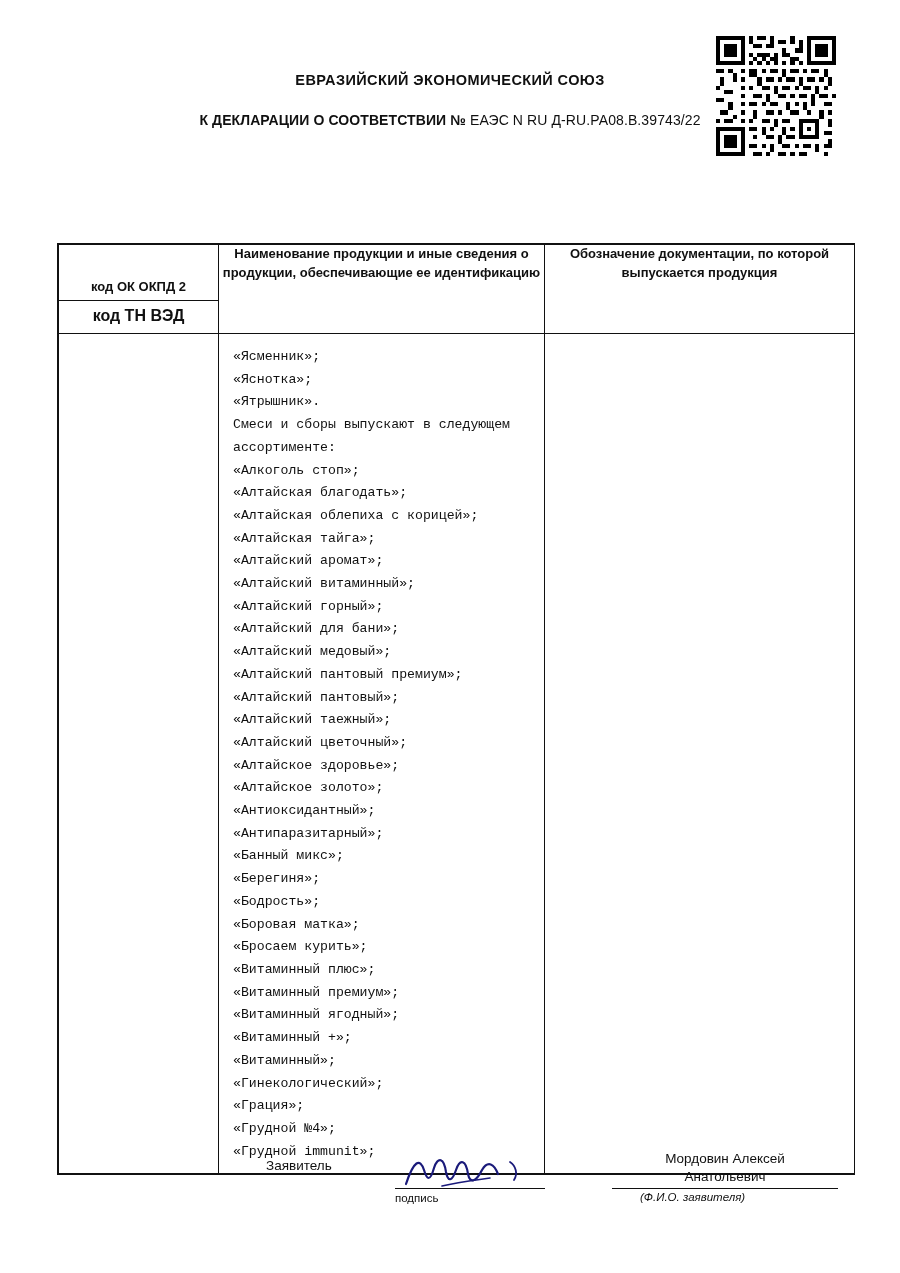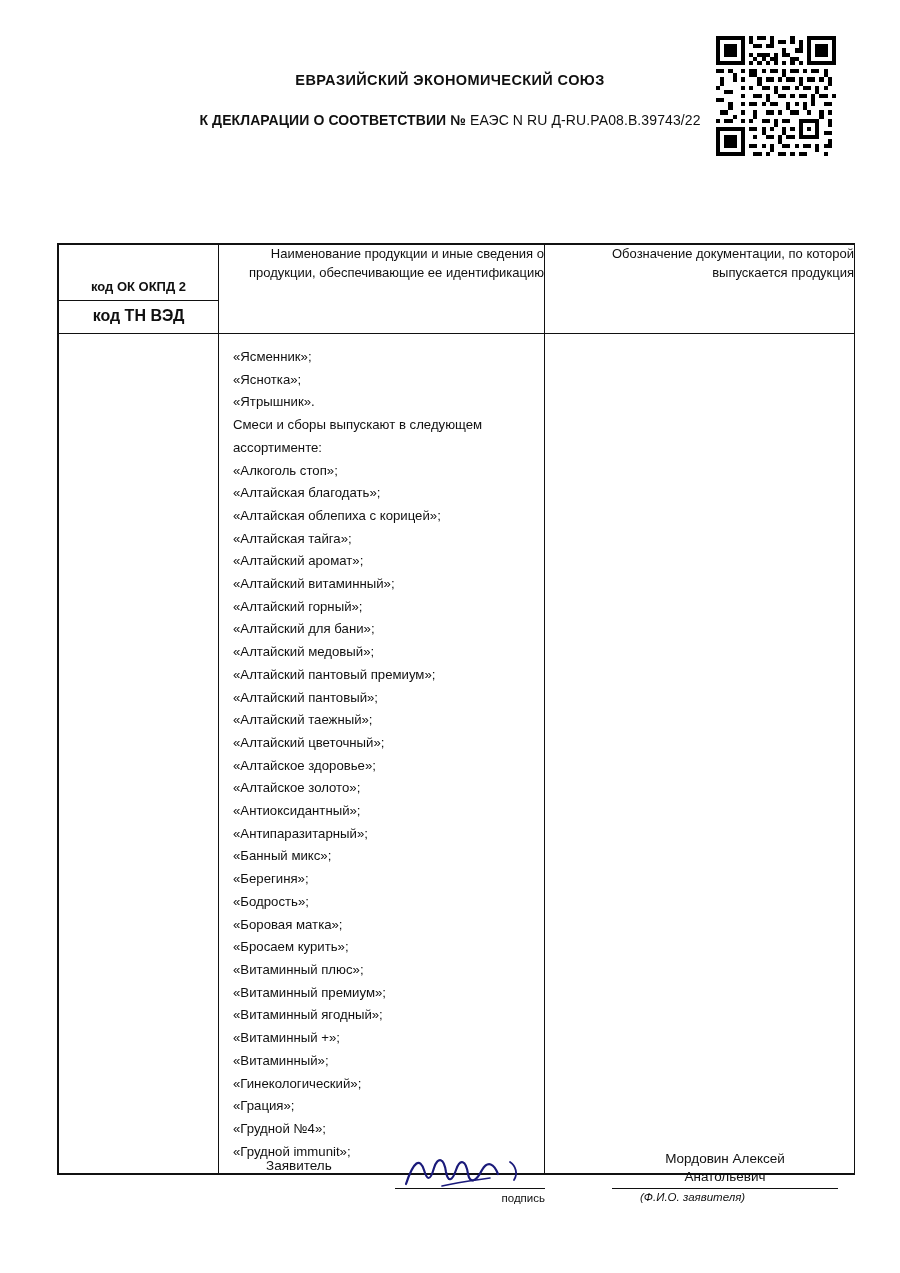--- a/index.html
+++ b/index.html
@@ -113,22 +113,22 @@
     border: 1.3px solid #111;
     vertical-align: top;
     padding: 0;
   }
   .col1 { width: 160px; }
   .col2 { width: 326px; }
   .col3 { width: 310px; }
 
   .hdr-cell {
     font-size: 13px;
-    font-weight: normal;
-    text-align: right;
+    font-weight: bold;
+    text-align: center;
     padding: 6px 8px;
     line-height: 1.45;
   }
   .hdr-c1-top {
     font-size: 13px;
     font-weight: bold;
     text-align: center;
     padding: 8px 4px 6px 4px;
     border-bottom: 1.3px solid #111;
     margin-top: 26px;
@@ -143,20 +143,21 @@
   .body-cell {
     height: 790px;
   }
   .prod-list {
     padding: 12px 10px 10px 14px;
     font-size: 13.2px;
     line-height: 1.72;
   }
   .prod-list div {
     white-space: nowrap;
+    font-family: Liberation Mono, monospace;
   }
 
   
   .sig {
     position: absolute;
     top: 1150px;
     left: 0;
     width: 900px;
     height: 90px;
   }
@@ -171,21 +172,21 @@
     top: 38px;
     left: 395px;
     width: 150px;
     border-bottom: 1.1px solid #111;
   }
   .sig-caption {
     position: absolute;
     top: 42px;
     left: 395px;
     width: 150px;
-    text-align: right;
+    text-align: left;
     font-size: 11.5px;
   }
   .sig-scribble {
     position: absolute;
     top: 2px;
     left: 398px;
     width: 150px;
     height: 38px;
   }
   .sig-name {

